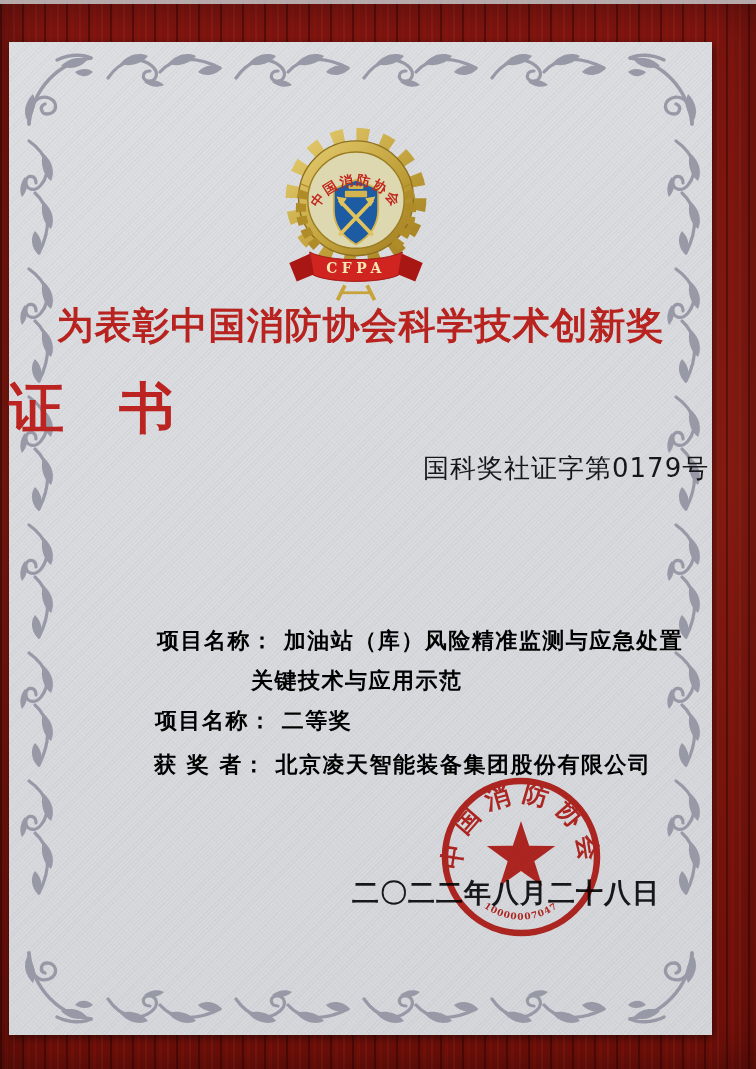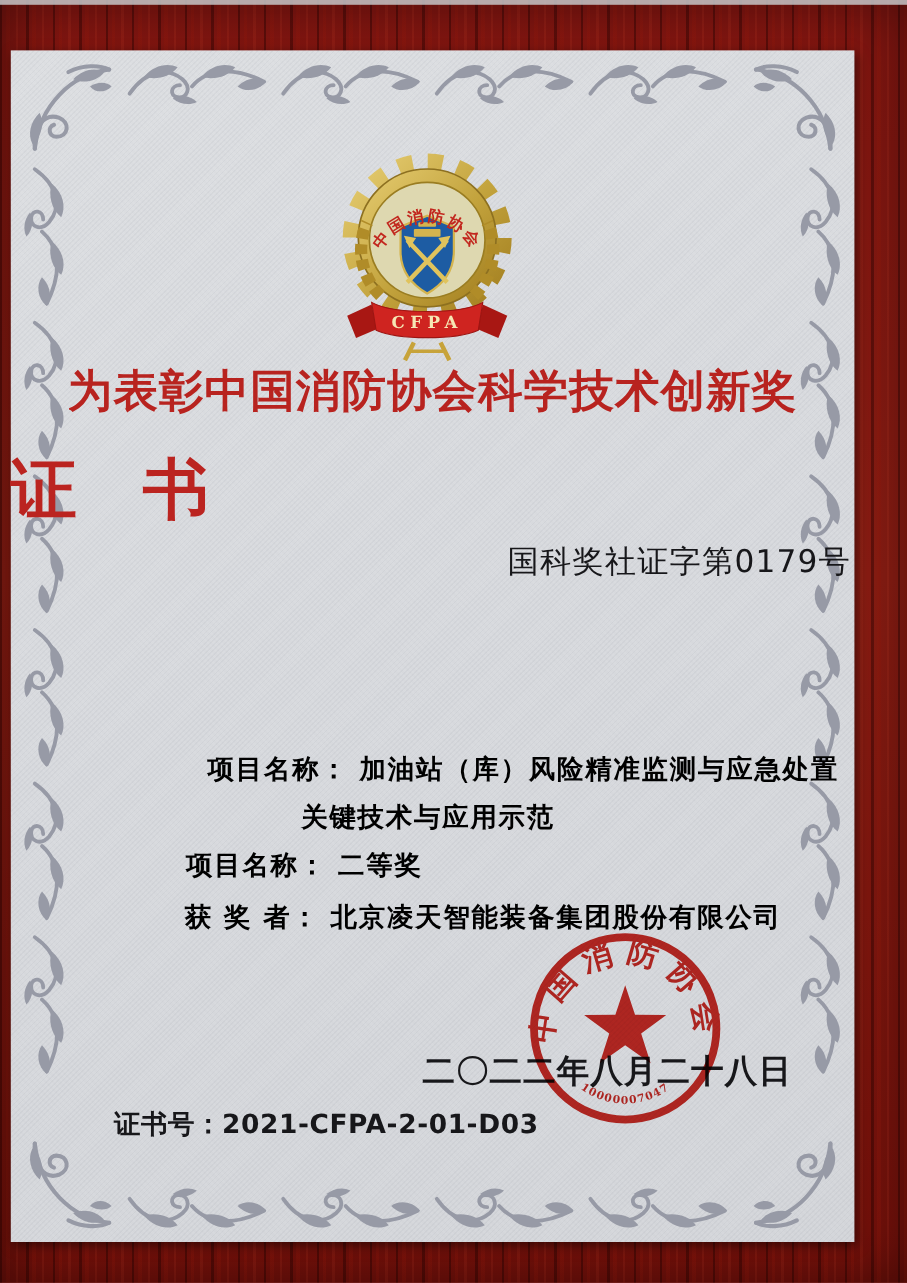--- a/index.html
+++ b/index.html
@@ -48,21 +48,21 @@
     letter-spacing:1px;white-space:nowrap;
   }
   .body-text{
     left:74px;top:448px;width:575px;
     font-family:"DejaVu Serif",serif;
     font-size:31px;font-weight:bold;color:#17171a;
     line-height:57px;letter-spacing:4px;text-indent:64px;
   }
   .field-row{position:absolute;white-space:nowrap;font-size:22px;font-weight:bold;letter-spacing:1.5px;}
   .f-label{display:inline-block;}
-  .row-project{top:584px;left:164px;}
+  .row-project{top:584px;left:148px;}
   .row-project2{top:624px;left:242px;}
   .row-grade{top:664px;left:146px;}
   .row-winner{top:708px;left:145px;}
   .seal-wrap{
     left:427px;top:730px;width:170px;height:170px;
     mix-blend-mode:multiply;opacity:.95;z-index:5;
   }
   .date-line{
     right:52px;top:833px;text-align:right;
     font-size:27px;font-weight:bold;color:#17171a;letter-spacing:1px;
@@ -246,17 +246,14 @@
       <polygon fill="#cd201a" points="85,49 93.2,73.7 119.2,73.9 98.3,89.3 106.2,114.1 85,99 63.8,114.1 71.7,89.3 50.8,73.9 76.8,73.7"></polygon>
       <text font-size="25" font-weight="bold" fill="#cd201a" letter-spacing="9">
         <textPath href="#sealtop" xlink:href="#sealtop" startOffset="50%" text-anchor="middle">中国消防协会</textPath>
       </text>
       <text font-size="9" font-weight="bold" fill="#cd201a" letter-spacing="1">
         <textPath href="#sealbot" xlink:href="#sealbot" startOffset="50%" text-anchor="middle">1100000070477</textPath>
       </text>
     </svg>
   </div>
 
-  <div class="abs cert-no">
-    <span>证书号：</span><span>2021-CFPA-2-01-D03</span>
-  </div>
 
 </div>
 
 </body></html>

